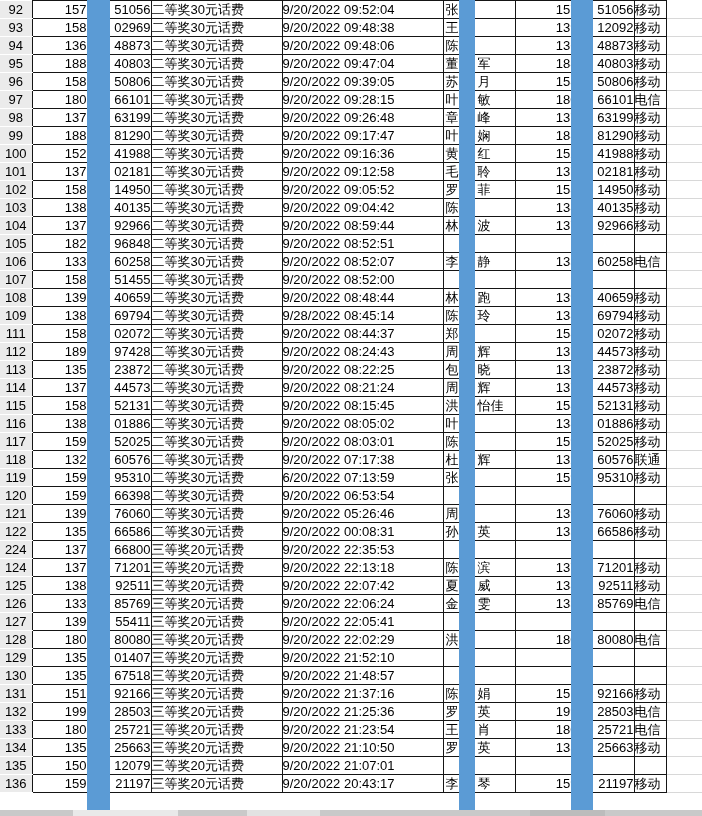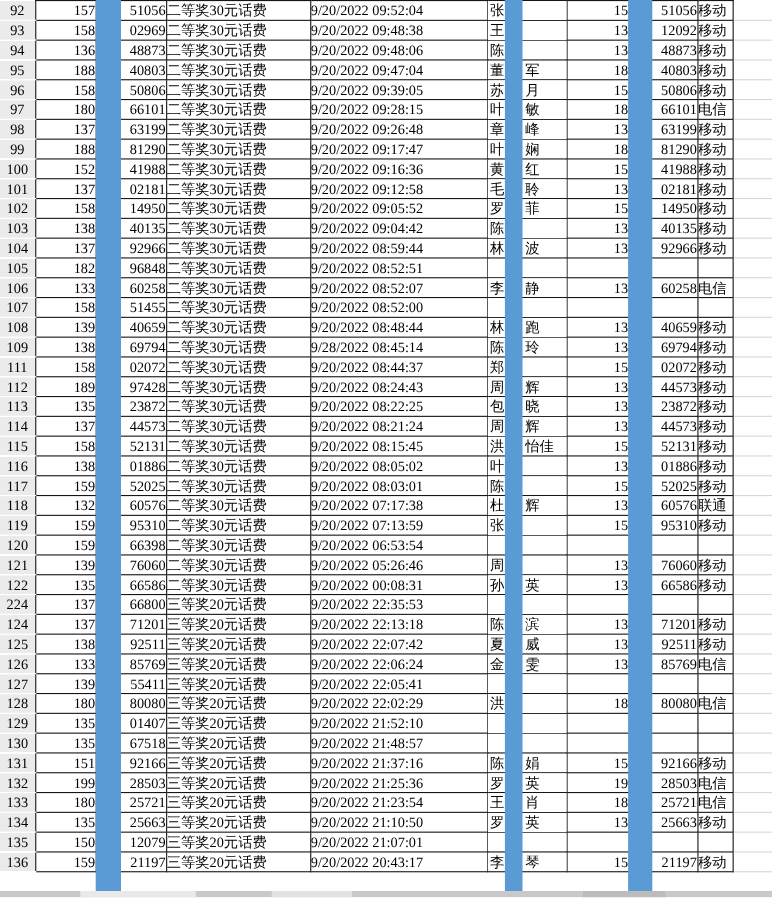--- a/index.html
+++ b/index.html
@@ -1,21 +1,21 @@
 <!DOCTYPE html>
 <html><head>
 <meta charset="utf-8">
 <style>
   html,body{margin:0;padding:0;background:#ffffff;}
   .sheet{
     position:relative;
     width:702px;height:816px;
     overflow:hidden;
     background:#ffffff;
-    font-family:Liberation Serif, serif;
+    font-family:Liberation Sans, sans-serif;
   }
   table.grid{
     border-collapse:collapse;
     table-layout:fixed;
     width:702px;
   }
   table.grid tr{height:18px;}
   table.grid td{
     padding:0;
     overflow:hidden;
@@ -476,21 +476,21 @@
       <td class="c num f">132</td>
       <td class="c num g">60576</td>
       <td class="c carrier">联通</td>
       <td class="gutter"></td>
     </tr>
         <tr>
       <td class="rowhdr">119</td>
       <td class="c num a">159</td>
       <td class="c num b">95310</td>
       <td class="c prize">二等奖30元话费</td>
-      <td class="c dt">9/20/2022  07:13:59</td>
+      <td class="c dt">6/20/2022  07:13:59</td>
       <td class="c name">
             <span class="sn">张</span>
             <span class="gn"></span>
           </td>
       <td class="c num f">159</td>
       <td class="c num g">95310</td>
       <td class="c carrier">移动</td>
       <td class="gutter"></td>
     </tr>
         <tr>

